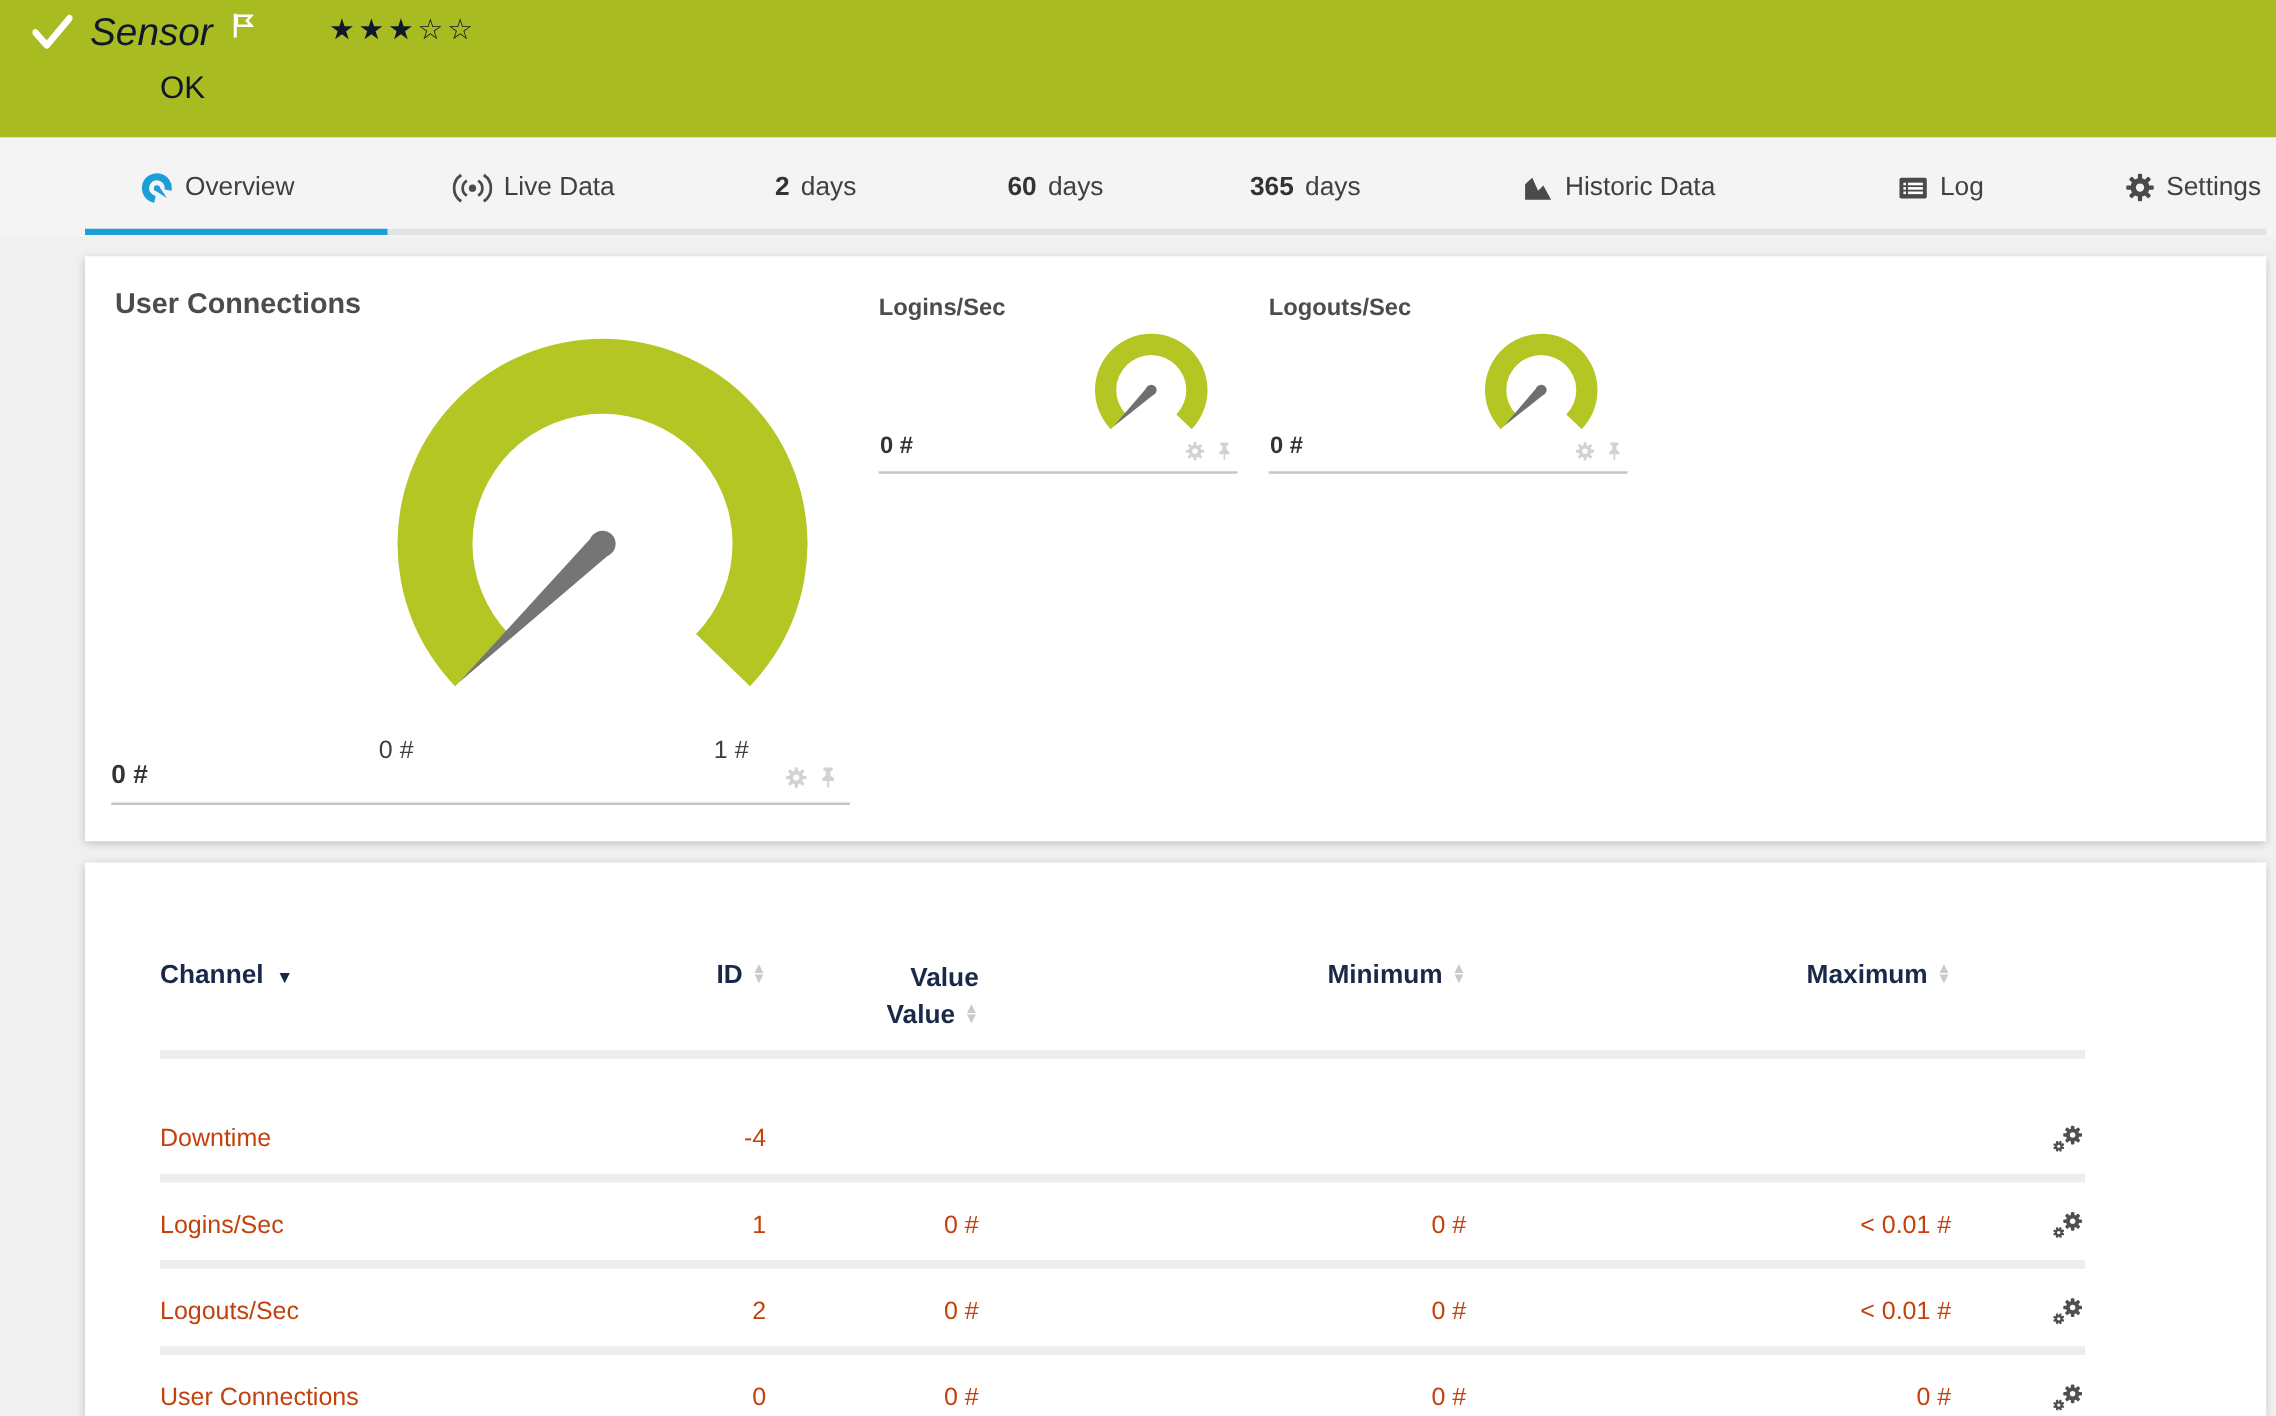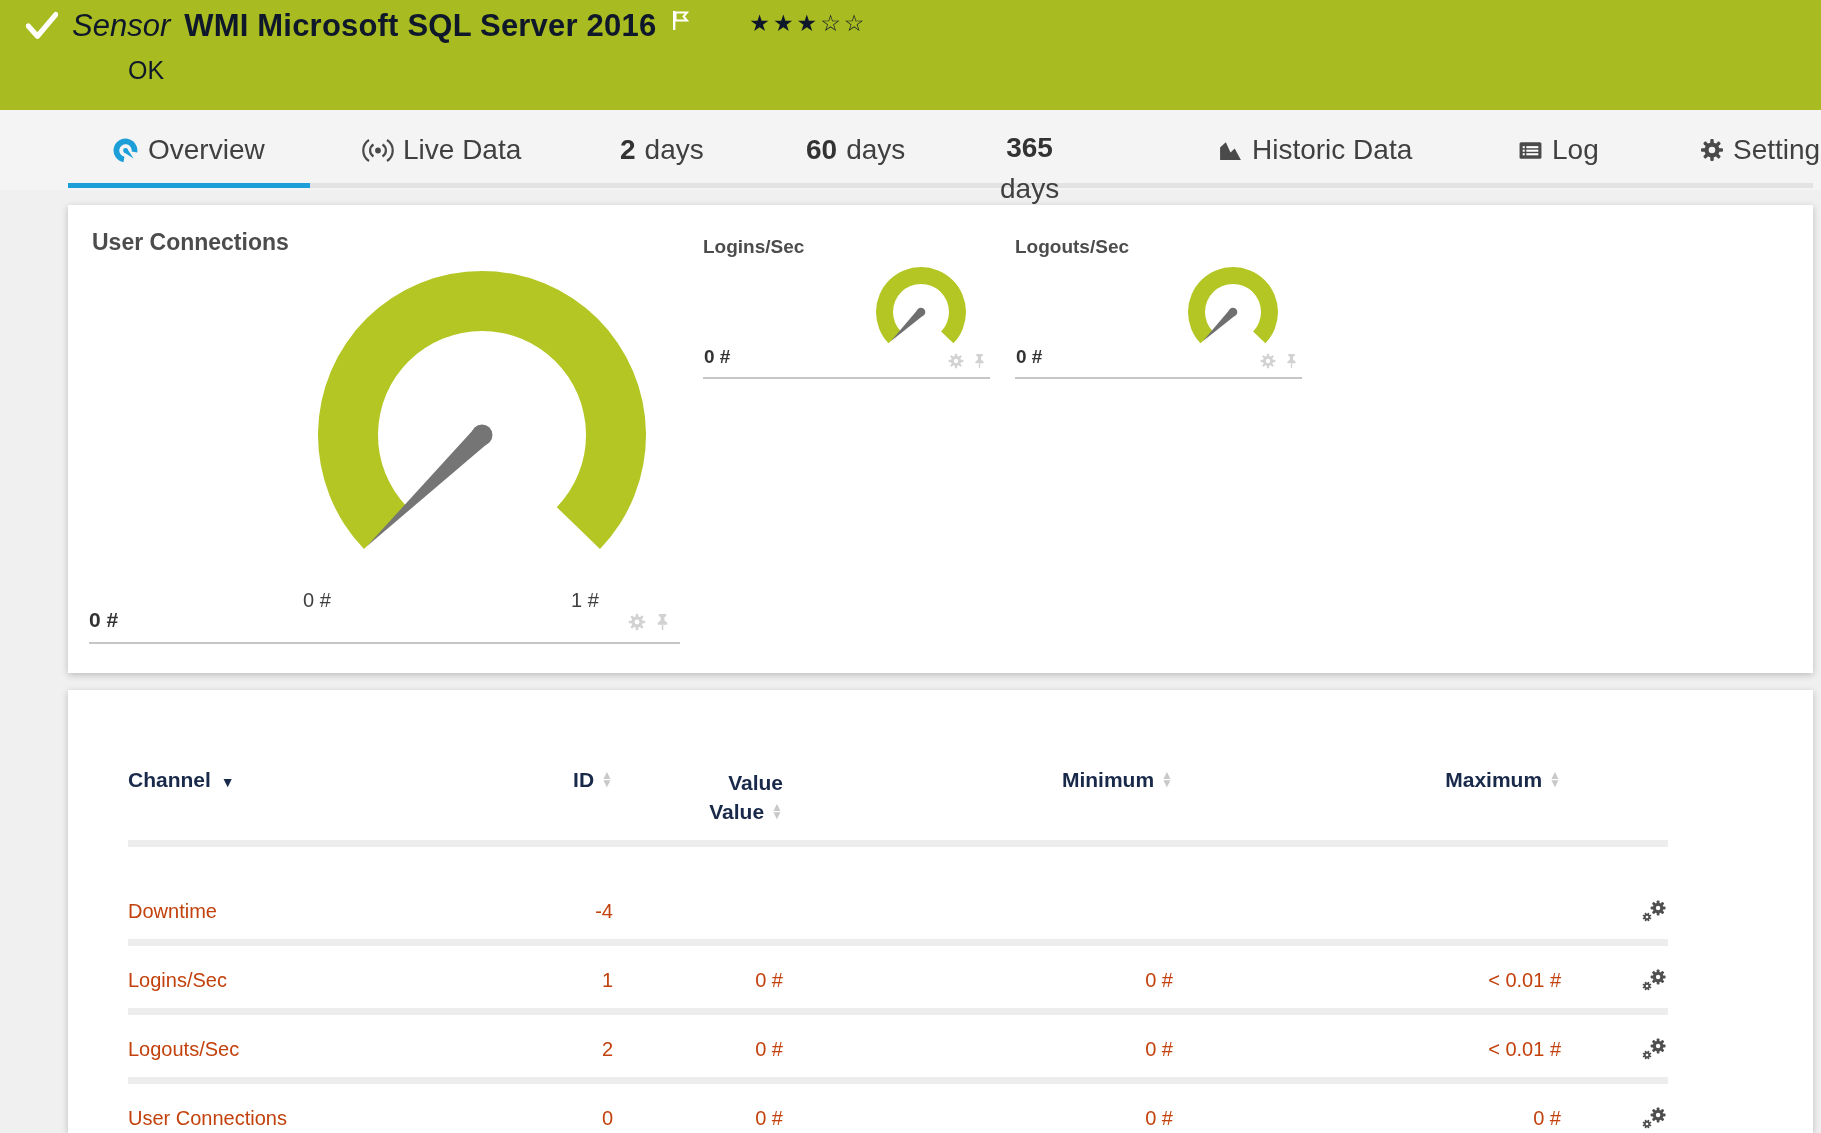--- a/index.html
+++ b/index.html
@@ -13,21 +13,21 @@
   .kind { font-style:italic; font-size:31px; }
   .sensor-title { font-size:31px; font-weight:700; letter-spacing:0.2px; }
   .flag-icon { width:17px; height:21px; margin-left:2px; align-self:flex-start; margin-top:2px; }
   .stars { font-size:23px; letter-spacing:3px; margin-left:46px; margin-top:-6px; }
   .status-ok { position:absolute; left:128px; top:56px; font-size:25px; }
 
   
   .tabbar { position:absolute; left:0; top:110px; width:1821px; height:80px; background:#f4f4f4; }
   .tabbar .baseline { position:absolute; left:68px; top:73px; width:1745px; height:5px; background:#e3e3e3; }
   .tabbar .activeline { position:absolute; left:68px; top:73px; width:242px; height:5px; background:#1c9ed9; }
-  .tab { position:absolute; top:22px; height:36px; display:flex; align-items:center; gap:9px; font-size:28px; color:#404040; cursor:default; white-space:nowrap; }
+  .tab { position:absolute; top:22px; height:36px; display:flex; align-items:center; gap:9px; font-size:21px; color:#404040; cursor:default; white-space:nowrap; }
   .tab .num { font-weight:700; color:#333; }
   .tab svg { flex:0 0 auto; }
 
   
   .panel { position:absolute; background:#fff; box-shadow:0 2px 7px rgba(0,0,0,0.22); }
   #panel-gauges { left:68px; top:205px; width:1745px; height:468px; }
   #panel-table  { left:68px; top:690px; width:1745px; height:443px; overflow:hidden; }
 
   .widget-title { position:absolute; font-weight:700; color:#4c4c4c; }
   .gauge-label { position:absolute; font-size:20px; color:#3f3f3f; text-align:center; width:110px; }
@@ -50,21 +50,20 @@
 </style>
 </head>
 <body>
 
 <div class="statusbar">
   <div class="title-row">
     <svg class="check-icon" viewBox="0 0 28 26">
       <polyline points="2,13 10,22 26,3" fill="none" stroke="#ffffff" stroke-width="4.6" stroke-linecap="round" stroke-linejoin="round"></polyline>
     </svg>
     <span class="kind">Sensor</span>
-    <span class="sensor-title">WMI Microsoft SQL Server 2016</span>
     <svg class="flag-icon" viewBox="0 0 17 21">
       <line x1="2.2" y1="1" x2="2.2" y2="20" stroke="#ffffff" stroke-width="2.4"></line>
       <path d="M3.5 2.5 H15 L11.5 6.5 L15 10.5 H3.5 Z" fill="none" stroke="#ffffff" stroke-width="2"></path>
     </svg>
     <span class="stars"><span>★★★</span><span>☆☆</span></span>
   </div>
   <div class="status-ok">OK</div>
 </div>
 
 <div class="tabbar">
@@ -94,21 +93,21 @@
   <div class="tab" style="left:620px;">
     <span class="num">2</span>
     <span>days</span>
   </div>
 
   <div class="tab" style="left:806px;">
     <span class="num">60</span>
     <span>days</span>
   </div>
 
-  <div class="tab" style="left:1000px;flex-direction:column;">
+  <div class="tab" style="left:1000px;">
     <span class="num">365</span>
     <span>days</span>
   </div>
 
   <div class="tab" style="left:1218px;">
     <svg width="25" height="23" viewBox="0 0 24 22">
       <path d="M2 20 V8 L7.5 3 L12 13 L16 9 L22 20 Z" fill="#4a4a4a"></path>
     </svg>
     <span>Historic Data</span>
   </div>

